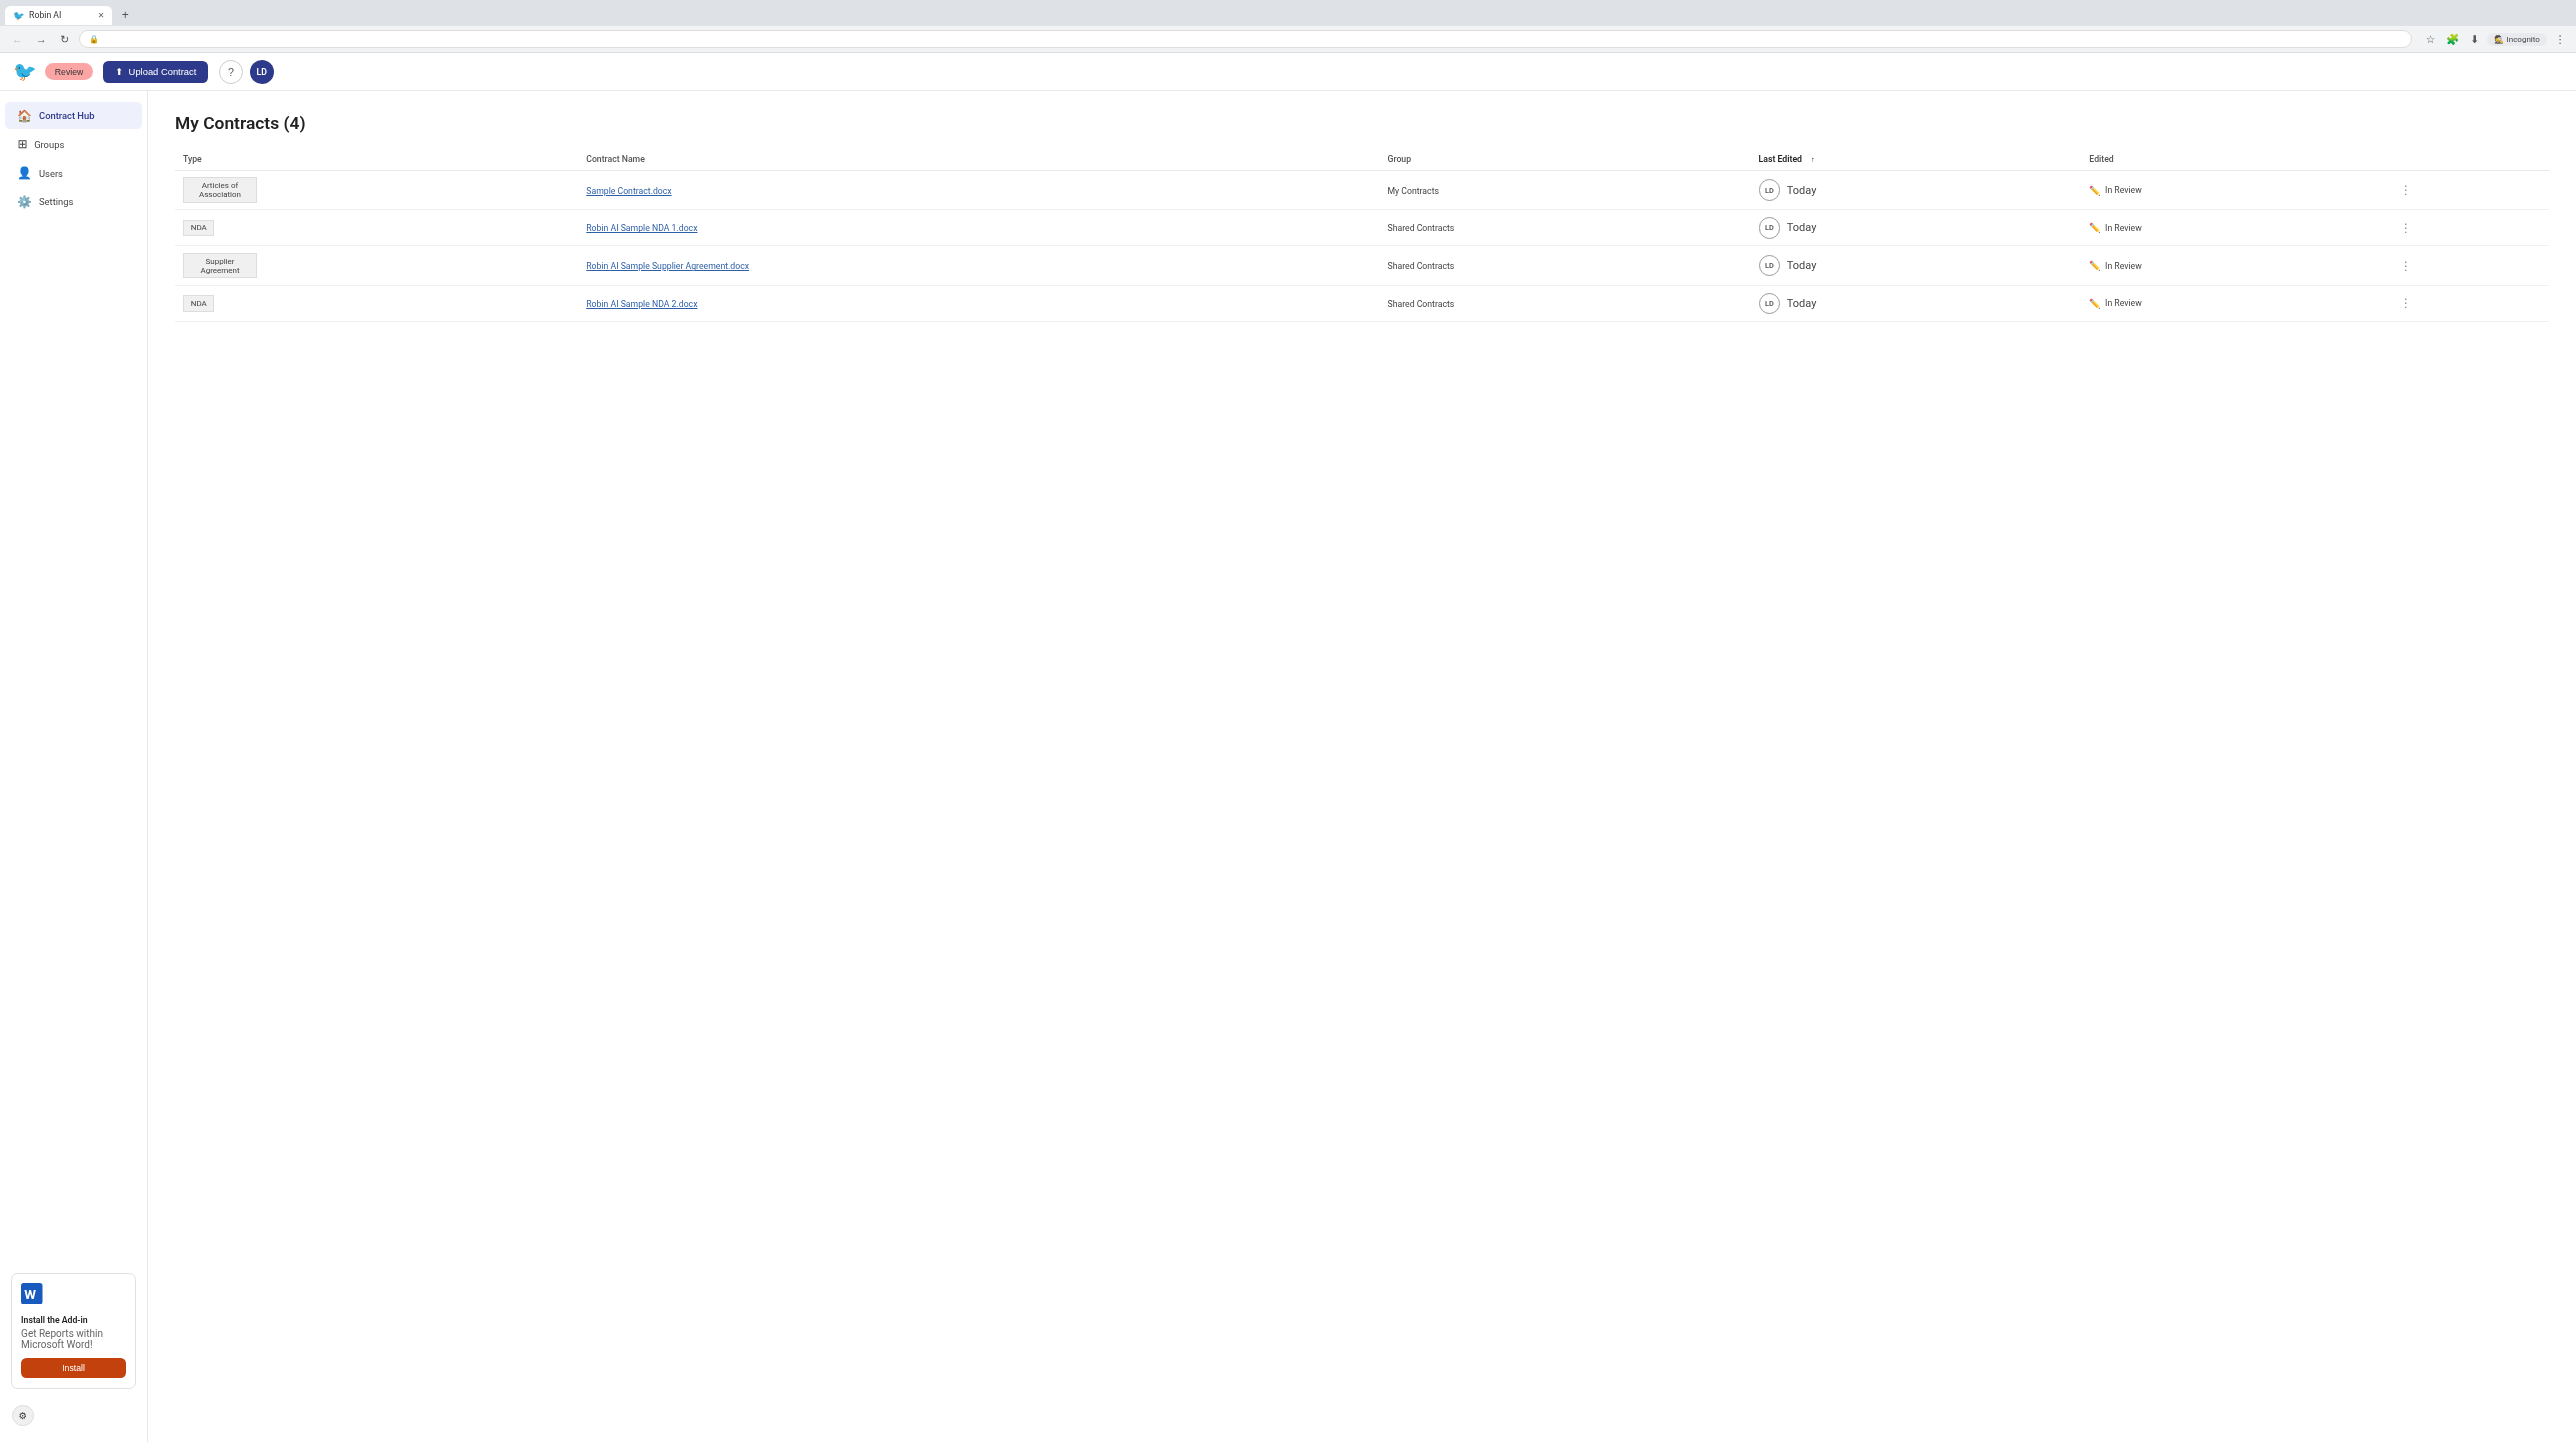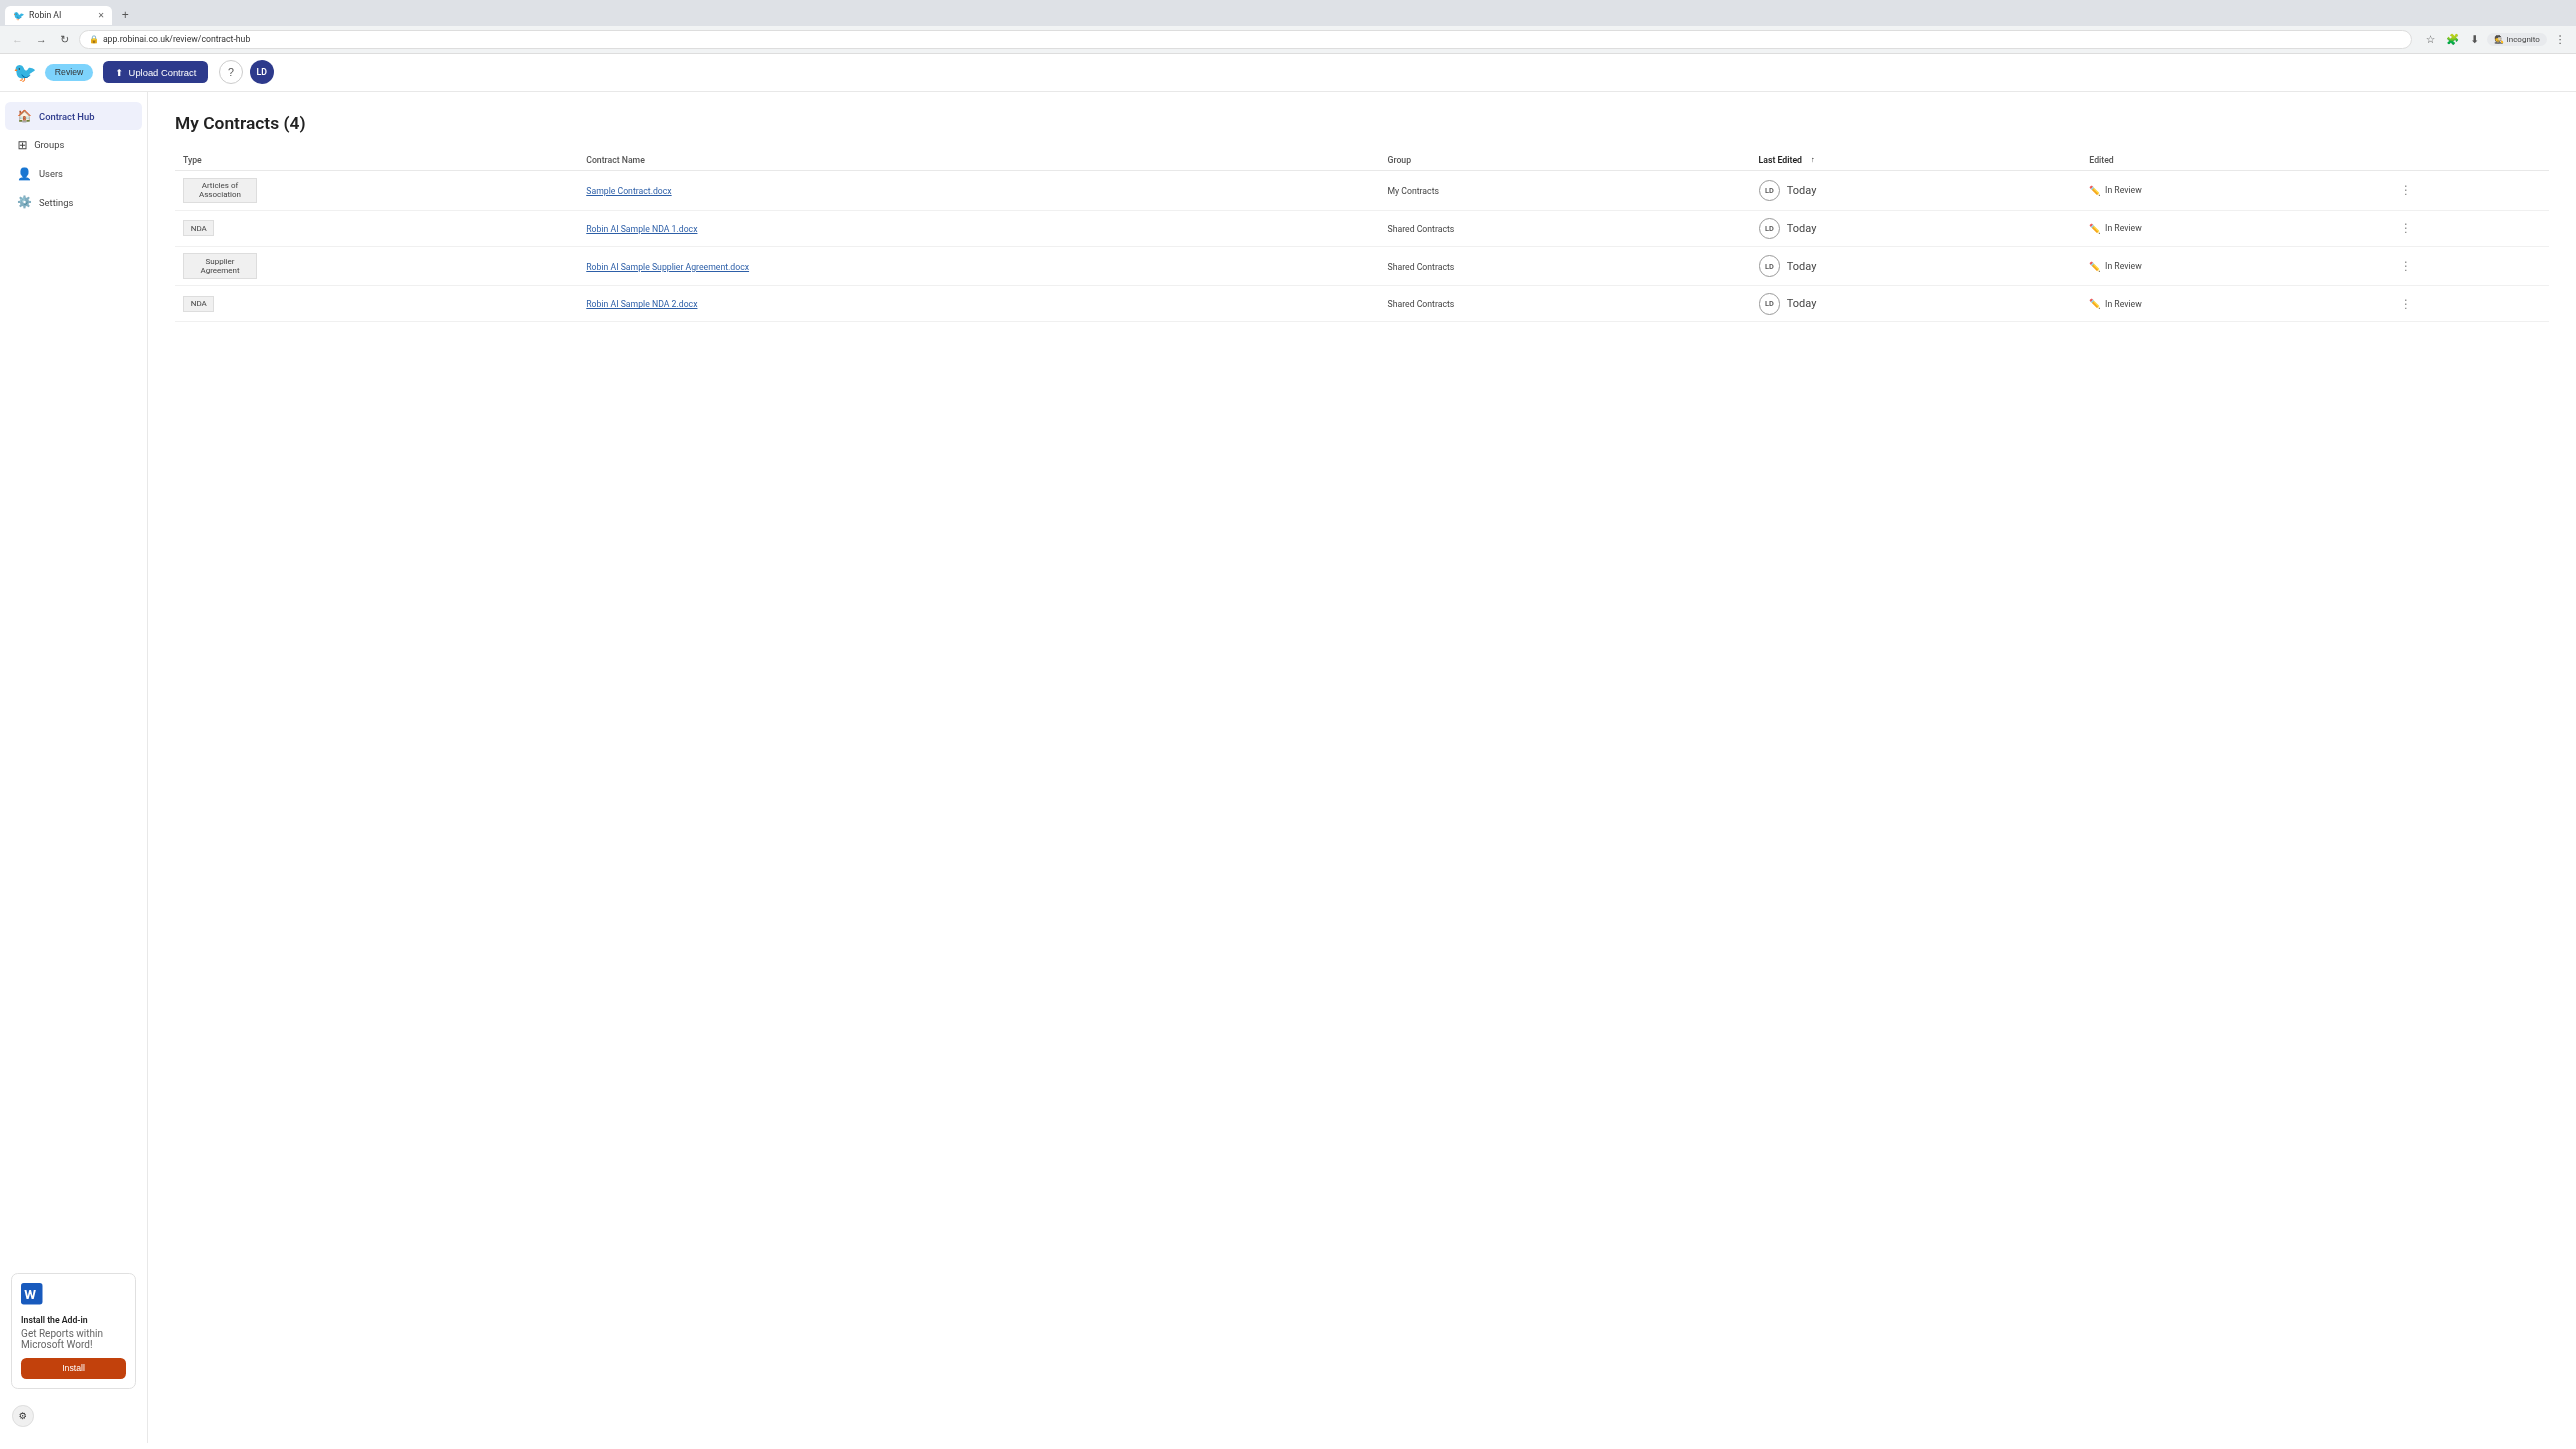--- a/index.html
+++ b/index.html
@@ -21,21 +21,21 @@
     .address-text { flex: 1; }
     .nav-icons { display: flex; align-items: center; gap: 5.4px; margin-left: 5.4px; }
     .nav-icon-btn { background: none; border: none; cursor: pointer; padding: 2.7px; font-size: 10.7px; color: #555; }
     .incognito-badge { display: flex; align-items: center; gap: 2.7px; background: #e8eaed; border-radius: 8px; padding: 2px 6.7px; font-size: 8px; color: #444; }
 
     
     .app-container { display: flex; flex-direction: column; height: calc(100vh - 60px); }
     .app-header { display: flex; align-items: center; padding: 0 13.4px; height: 38px; border-bottom: 0.7px solid #e8e8e8; background: #fff; }
     .app-logo { width: 24px; height: 24px; display: flex; align-items: center; justify-content: center; margin-right: 8px; }
     .logo-bird { font-size: 19px; color: #2d3a8c; }
-    .review-btn { background: #7dd3fc; border: none; border-radius: 10.7px; padding: 3.4px 9.4px; font-size: 8.7px; font-weight: 500; cursor: pointer; color: #333; margin-right: 10.7px; }
+    .review-btn { background: #fca5a5; border: none; border-radius: 10.7px; padding: 3.4px 9.4px; font-size: 8.7px; font-weight: 500; cursor: pointer; color: #333; margin-right: 10.7px; }
     .app-title { font-size: 10px; font-weight: 500; color: #333; flex: 1; }
     .upload-btn { background: #2d3a8c; color: #fff; border: none; border-radius: 5.4px; padding: 5.4px 12px; font-size: 9.4px; font-weight: 500; cursor: pointer; display: flex; align-items: center; gap: 5.4px; margin-right: 10.7px; }
     .upload-btn .upload-icon { font-size: 9.4px; }
     .help-btn { width: 24px; height: 24px; border-radius: 50%; border: 1.3px solid #ccc; background: none; cursor: pointer; display: flex; align-items: center; justify-content: center; font-size: 10.7px; color: #555; margin-right: 6.7px; }
     .user-avatar { width: 24px; height: 24px; border-radius: 50%; background: #2d3a8c; color: #fff; display: flex; align-items: center; justify-content: center; font-size: 8.7px; font-weight: 600; cursor: pointer; }
 
     
     .app-body { display: flex; flex: 1; overflow: hidden; }
     .sidebar { width: 148px; border-right: 0.7px solid #e8e8e8; padding: 10.7px 0; display: flex; flex-direction: column; background: #fff; }
     .sidebar-nav-item { display: flex; align-items: center; gap: 6.7px; padding: 6.7px 12px; cursor: pointer; border-radius: 5.4px; margin: 0 5.4px 1.3px; font-size: 9.4px; color: #444; }
@@ -83,21 +83,20 @@
       <span class="tab-close">✕</span>
     </div>
     <button class="browser-tab-new">+</button>
   </div>
   <div class="browser-nav">
     <button class="nav-btn disabled">←</button>
     <button class="nav-btn">→</button>
     <button class="nav-btn">↻</button>
     <div class="address-bar">
       <span class="lock-icon">🔒</span>
-      <span class="address-text">app.robinai.co.uk/review/contract-hub</span>
     </div>
     <div class="nav-icons">
       <button class="nav-icon-btn">☆</button>
       <button class="nav-icon-btn">🧩</button>
       <button class="nav-icon-btn">⬇</button>
       <div class="incognito-badge">
         <span>🕵️</span>
         <span>Incognito</span>
       </div>
       <button class="nav-icon-btn">⋮</button>

